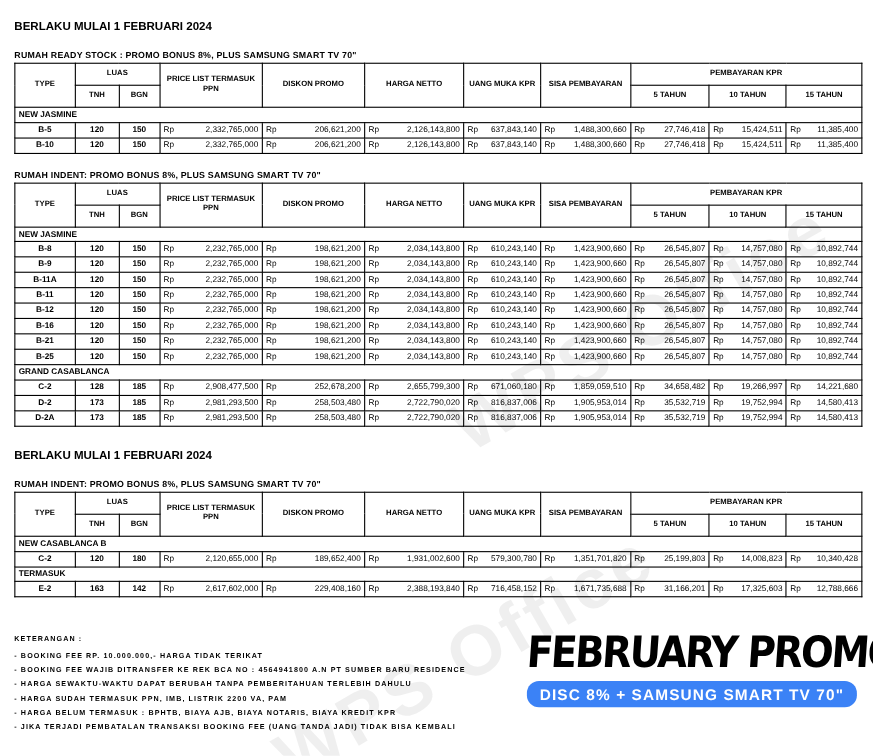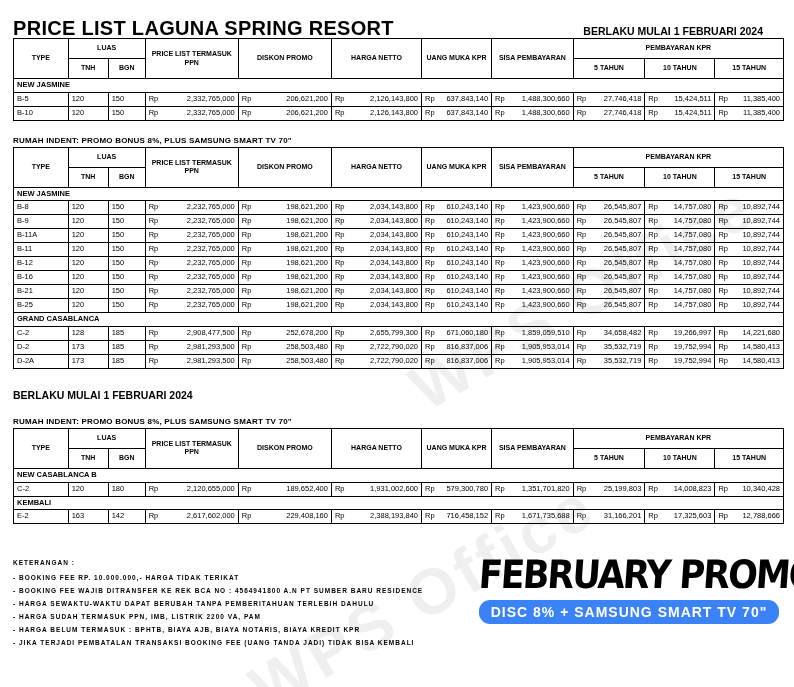--- a/index.html
+++ b/index.html
@@ -27,21 +27,21 @@
   table.price-table { border-collapse:collapse; table-layout:fixed; width:771px; position:relative; z-index:1; background:transparent; }
   .price-table th, .price-table td {
     border:1px solid #000; overflow:hidden; white-space:nowrap;
     line-height:1.15; vertical-align:middle;
   }
   .price-table th {
     font-size:7px; font-weight:bold; text-align:center;
     padding:2px 1px; white-space:normal; height:15px;
   }
   .price-table td { font-size:7.5px; padding:2px 3px; height:9px; }
-  td.c-center { text-align:left; }
+  td.c-center { text-align:center;font-weight:bold; }
   td.c-section { font-weight:bold; font-size:7.5px; padding:2px 3px; height:7px; }
   td.c-money .mwrap { display:flex; justify-content:space-between; align-items:baseline; }
   td.c-money .amt { text-align:right; }
 
   .bottom-row { display:flex; justify-content:space-between; align-items:flex-start; margin-top:32px; position:relative; z-index:1; }
   .notes { font-size:6.5px; font-weight:bold; letter-spacing:1px; line-height:2.0; }
   .notes-heading { margin-bottom:2px; }
   .notes-list { }
   .note-line { white-space:nowrap; }
   .promo-box { width:300px; text-align:center; margin-right:2px; margin-top:2px; }
@@ -59,24 +59,24 @@
 </style>
 </head>
 <body>
 
 <div class="watermark wm1">WPS Office</div>
 <div class="watermark wm2">WPS Office</div>
 
 <div class="page">
 
   <div class="title-row">
-    <div class="main-title">PRICE LIST LAGUNA SPRING RESORT</div>
     <div class="valid-note">BERLAKU MULAI 1 FEBRUARI 2024</div>
   </div>
 
+  <div class="table-label">RUMAH READY STOCK : PROMO BONUS 8%, PLUS SAMSUNG SMART TV 70"</div>
   <div>
       <table class="price-table">
         <colgroup>
           <col style="width: 7.1%;">
           <col style="width: 5.2%;">
           <col style="width: 4.8%;">
           <col style="width: 12.1%;">
           <col style="width: 12.1%;">
           <col style="width: 11.7%;">
           <col style="width: 9.1%;">
@@ -937,21 +937,21 @@
               </div>
             </td>
             <td class="c-money">
               <div class="mwrap">
                 <span class="rp">Rp</span>
                 <span class="amt">10,340,428</span>
               </div>
             </td>
           </tr>
           <tr>
-            <td class="c-section" colspan="11">KEMBALI</td>
+            <td class="c-section" colspan="11">TERMASUK</td>
           </tr>
           <tr>
             <td class="c-center">E-2</td>
             <td class="c-center">163</td>
             <td class="c-center">142</td>
             <td class="c-money">
               <div class="mwrap">
                 <span class="rp">Rp</span>
                 <span class="amt">2,617,602,000</span>
               </div>

